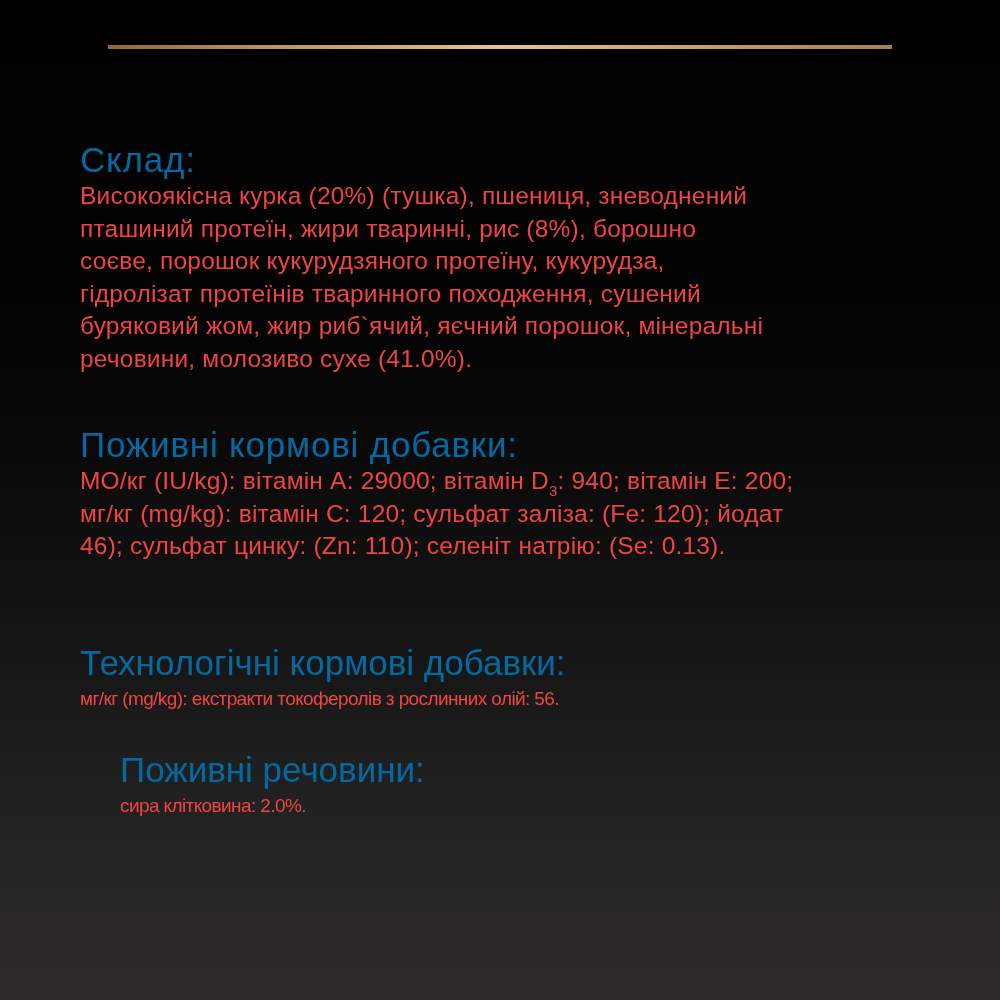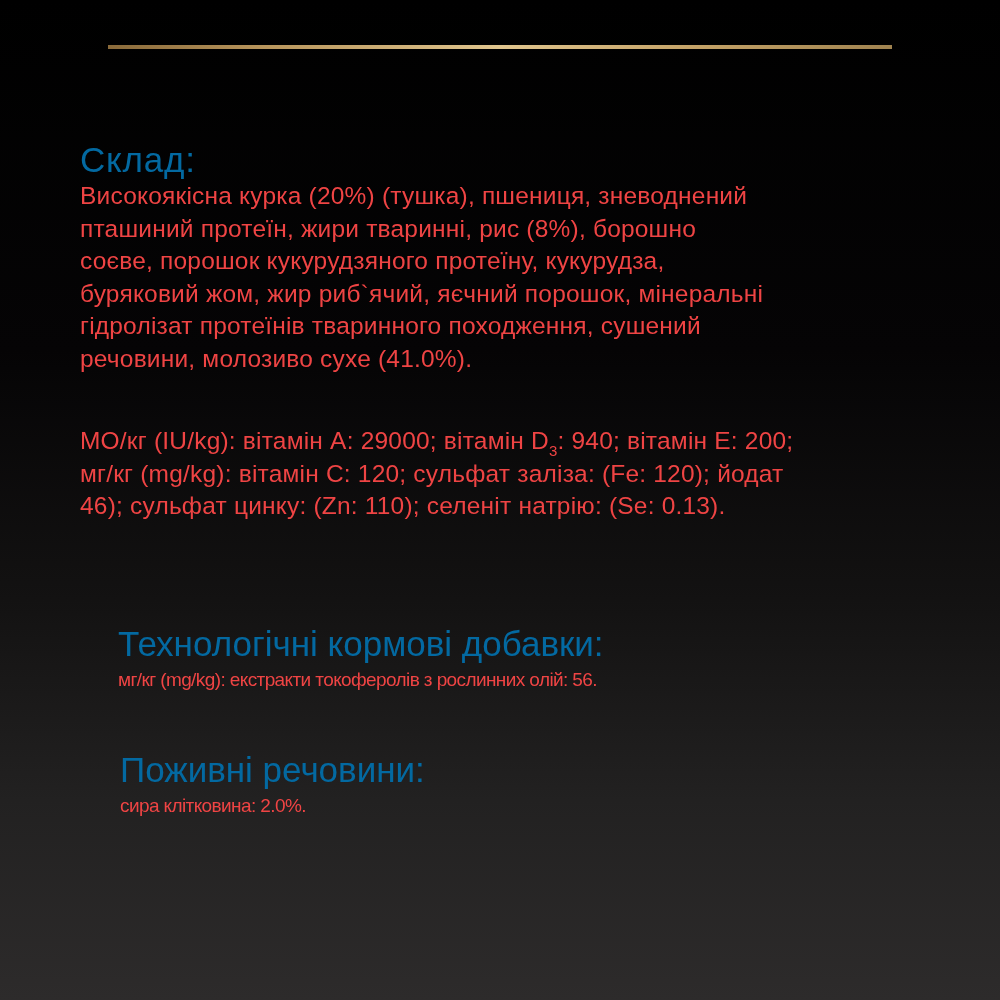--- a/index.html
+++ b/index.html
@@ -45,21 +45,21 @@
       line-height: 32.5px;
       letter-spacing: 0.2px;
       margin: 0;
     }
     .section-body .line {
       display: block;
       white-space: nowrap;
     }
     .s1 { position: absolute; top: 0px; }
     .s2 { position: absolute; top: 285px; }
-    .s3 { position: absolute; top: 484px; margin-left: 38px; }
+    .s3 { position: absolute; top: 503px; }
     .s4 { position: absolute; top: 610px; margin-left: 40px; }
     .condensed .section-body {
       font-size: 19px;
       letter-spacing: -0.6px;
     }
     .condensed .section-title {
       letter-spacing: 0px;
     }
     sub {
       font-size: 15px;
@@ -73,27 +73,28 @@
 <div class="gold-rule"></div>
 
 <div class="content">
 
   <section class="section s1">
     <h2 class="section-title">Склад:</h2>
     <p class="section-body">
       <span class="line">Високоякісна курка (20%) (тушка), пшениця, зневоднений</span>
       <span class="line">пташиний протеїн, жири тваринні, рис (8%), борошно</span>
       <span class="line">соєве, порошок кукурудзяного протеїну, кукурудза,</span>
+      <span class="line">гідролізат протеїнів тваринного походження, сушений</span>
       <span class="line">буряковий жом, жир риб`ячий, яєчний порошок, мінеральні</span>
-      <span class="line">гідролізат протеїнів тваринного походження, сушений</span>
       <span class="line">речовини, молозиво сухе (41.0%).</span>
     </p>
   </section>
 
   <section class="section s2">
+    <h2 class="section-title">Поживні кормові добавки:</h2>
     <p class="section-body">
       <span class="line"><span>МО/кг (IU/kg): вітамін А: 29000; вітамін D</span><sub>3</sub><span>: 940; вітамін Е: 200;</span></span>
       <span class="line">мг/кг (mg/kg): вітамін С: 120; сульфат заліза: (Fe: 120); йодат</span>
       <span class="line">46); сульфат цинку: (Zn: 110); селеніт натрію: (Se: 0.13).</span>
     </p>
   </section>
 
   <section class="section s3 condensed">
     <h2 class="section-title">Технологічні кормові добавки:</h2>
     <p class="section-body">

